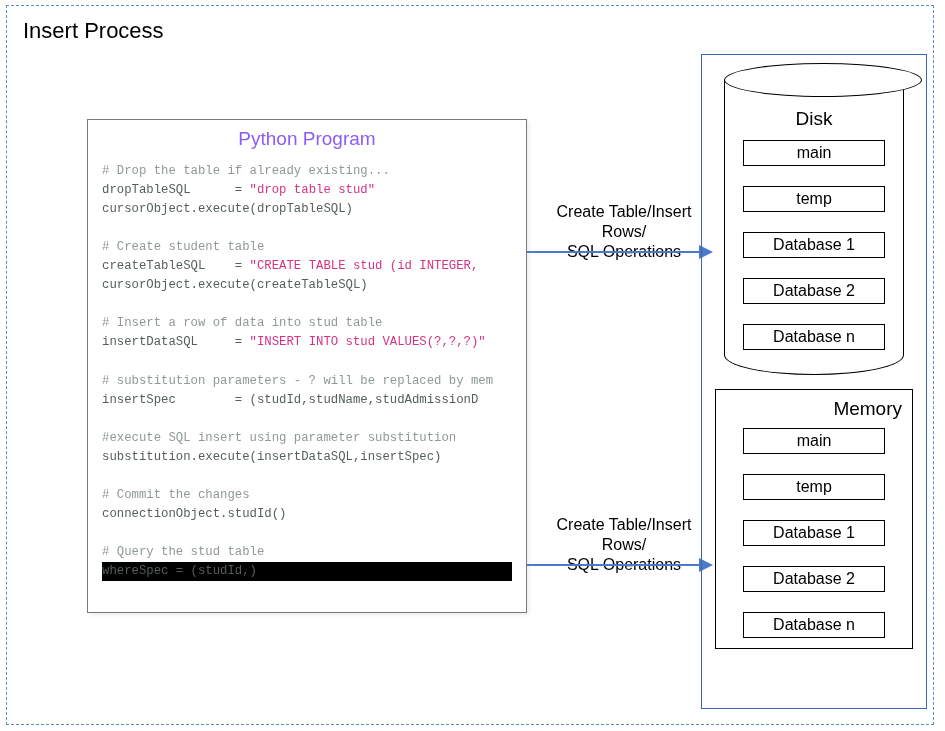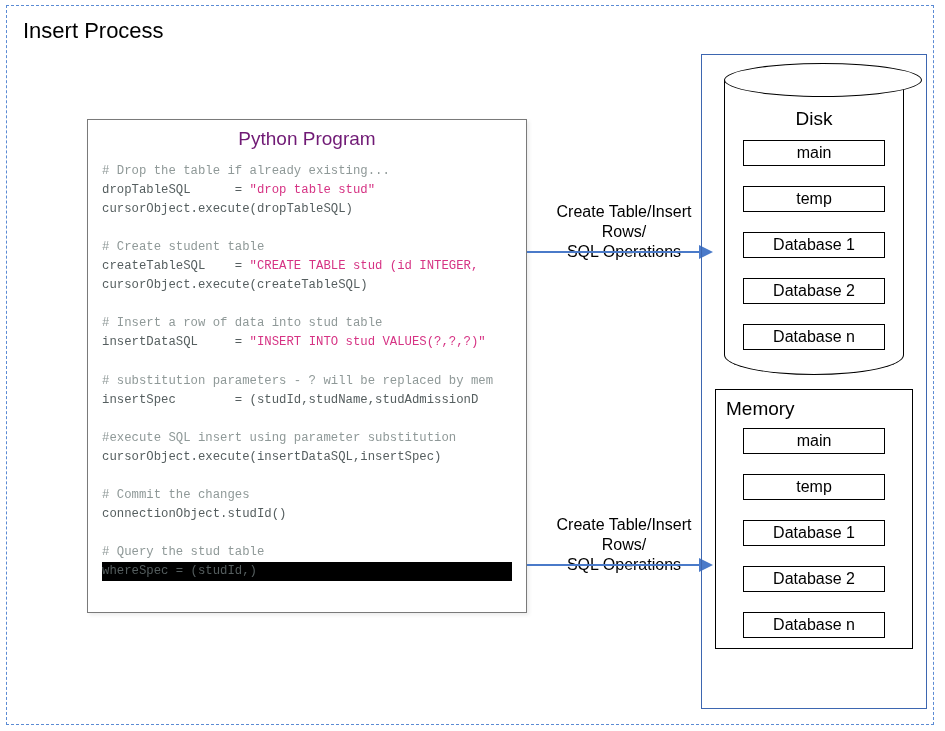--- a/index.html
+++ b/index.html
@@ -35,21 +35,21 @@
     left: 66px; top: 65px;
     width: 440px; height: 494px;
     border: 1px solid #7a7a7a;
     background: #fff;
     box-shadow: 2px 2px 4px rgba(0,0,0,0.08);
   }
   .program-title {
     text-align: center;
     font-size: 19px;
     padding: 8px 0 2px 0;
-    color: #701a75;
+    color: #8b5cf6;
   }
   .code {
     padding: 10px 14px 0 14px;
     font-family: "Courier New", monospace;
     font-size: 12.3px;
     line-height: 1.55;
     color: #555e5f;
     white-space: pre;
     overflow: hidden;
   }
@@ -106,21 +106,21 @@
     color: #000;
   }
   .mem-box {
     border: 1px solid #000;
     width: 198px;
     margin: 0 auto;
     padding: 8px 10px 10px 10px;
   }
   .mem-label {
     font-size: 19px;
-    text-align: left;
+    text-align: right;
     margin: 0 0 8px 0;
     color: #000;
   }
   
   .arrow {
     position: absolute;
     height: 24px;
   }
   .arrow-line {
     stroke: #4a7ac9;
@@ -156,21 +156,21 @@
 <span><span>createTableSQL    = </span><span class="str">"CREATE TABLE stud (id INTEGER,</span></span>
 <span>cursorObject.execute(createTableSQL)</span>
 
 <span class="cmt"># Insert a row of data into stud table</span>
 <span><span>insertDataSQL     = </span><span class="str">"INSERT INTO stud VALUES(?,?,?)"</span></span>
 
 <span class="cmt"># substitution parameters - ? will be replaced by mem</span>
 <span>insertSpec        = (studId,studName,studAdmissionD</span>
 
 <span class="cmt">#execute SQL insert using parameter substitution</span>
-<span>cursorObject.execute(insertDataSQL,insertSpec)</span>
+<span>substitution.execute(insertDataSQL,insertSpec)</span>
 
 <span class="cmt"># Commit the changes</span>
 <span>connectionObject.studId()</span>
 
 <span class="cmt"># Query the stud table</span>
 <span class="hl">whereSpec = (studId,)</span></div>
     </div>
 
     <div class="arrow-label" style="left:513px; top:148px; width:180px;">
       <span>Create Table/Insert Rows/</span><br>

